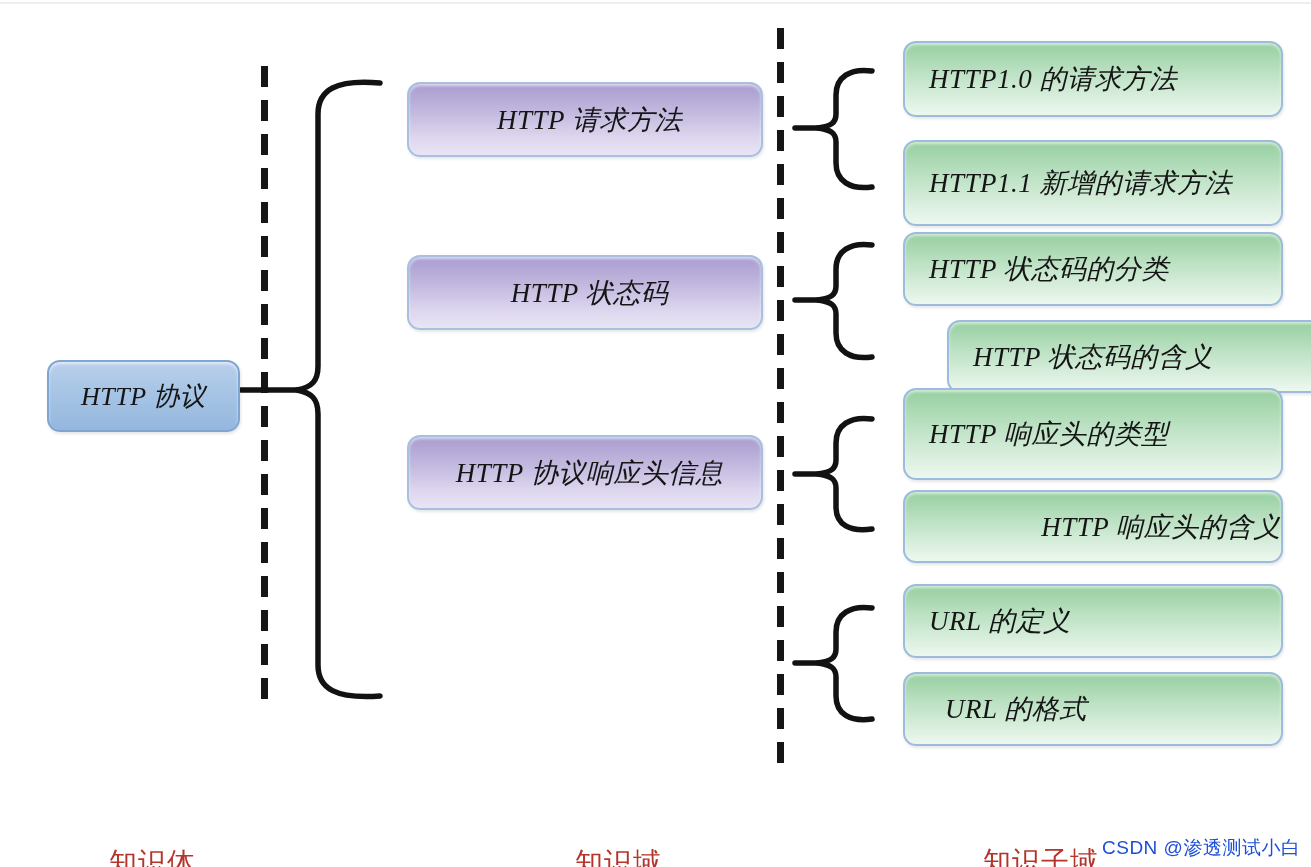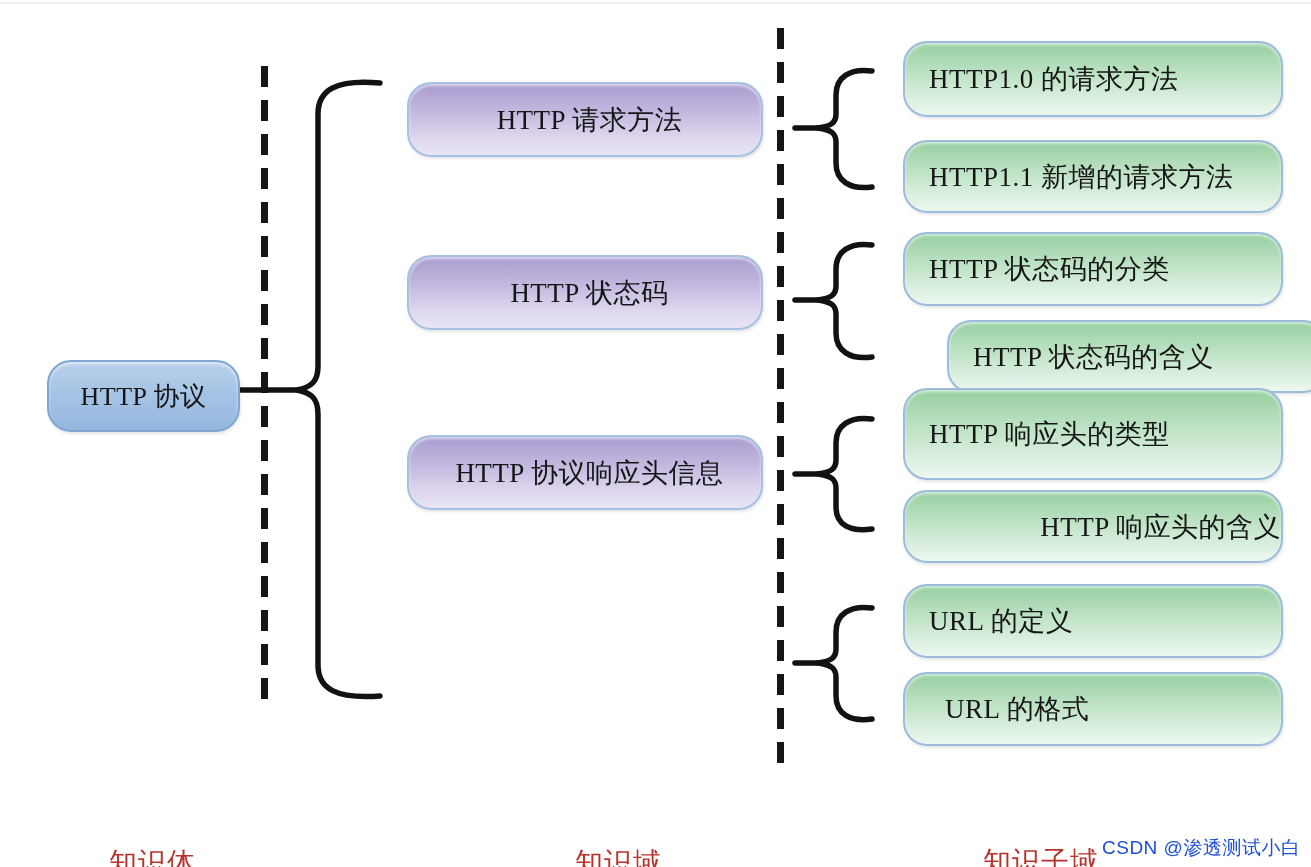--- a/index.html
+++ b/index.html
@@ -11,25 +11,26 @@
     font-family:"Liberation Serif","DejaVu Serif",serif;
   }
   .top-rule{
     position:absolute;top:2px;left:0;width:1311px;height:2px;
     background:#eceff1;
   }
   
   .box{
     position:absolute;
     box-sizing:border-box;
-    border-radius:24px;
+    border-radius:13px;
     display:flex;align-items:center;
     font-size:27px;color:#151515;
     letter-spacing:.5px;
     box-shadow:inset 0 2px 3px rgba(255,255,255,.6), 1px 2px 3px rgba(0,0,0,.10);
+    font-style:italic;
   }
   .box-root{
     left:47px;top:360px;width:193px;height:72px;
     background:linear-gradient(180deg,#bad0eb 0%,#a6c4e5 45%,#95b7de 100%);
     border:2px solid #7fa6d2;
     justify-content:center;
     font-size:26px;
   }
   .box-branch{
     width:356px;height:75px;
@@ -43,21 +44,21 @@
     background:linear-gradient(180deg,#97cfa0 0%,#bfe3c6 45%,#ddf0e1 80%,#edf8ef 100%);
     border:2px solid #9bbcdc;
     justify-content:flex-start;
     padding-left:24px;
   }
   #branch-1{left:407px;top:82px;}
   #branch-2{left:407px;top:255px;}
   #branch-3{left:407px;top:435px;height:75px;}
   #branch-4{left:415px;top:626px;width:353px;}
   #leaf-1{top:41px;height:76px;}
-  #leaf-2{top:140px;height:73px;}
+  #leaf-2{top:140px;height:86px;}
   #leaf-3{top:232px;height:74px;}
   #leaf-4{top:320px;height:73px;margin-left:44px;}
   #leaf-5{top:388px;height:92px;}
   #leaf-6{top:490px;height:73px;justify-content:flex-end;}
   #leaf-7{top:584px;height:74px;}
   #leaf-8{top:672px;height:74px;padding-left:40px;}
   
   .vdash{
     position:absolute;width:7px;
     background:repeating-linear-gradient(180deg,#161616 0 21px,transparent 21px 34px);

